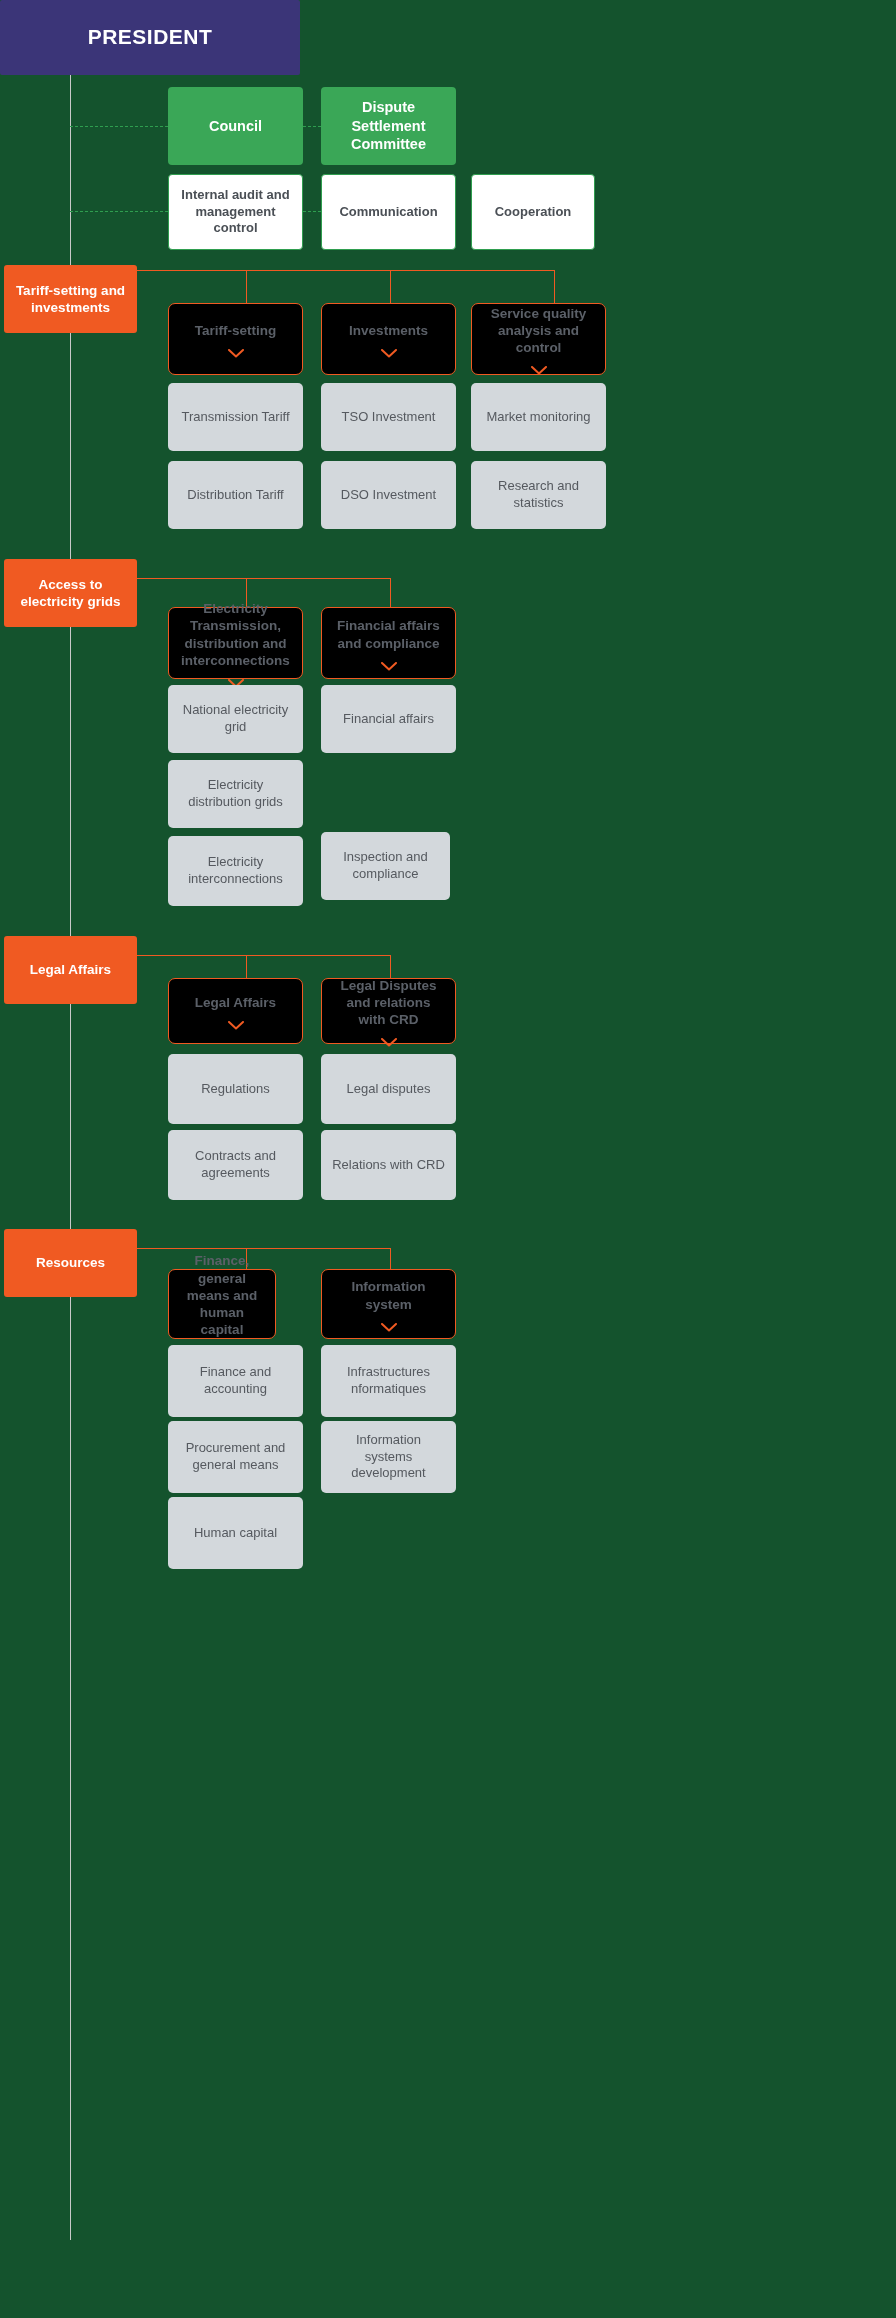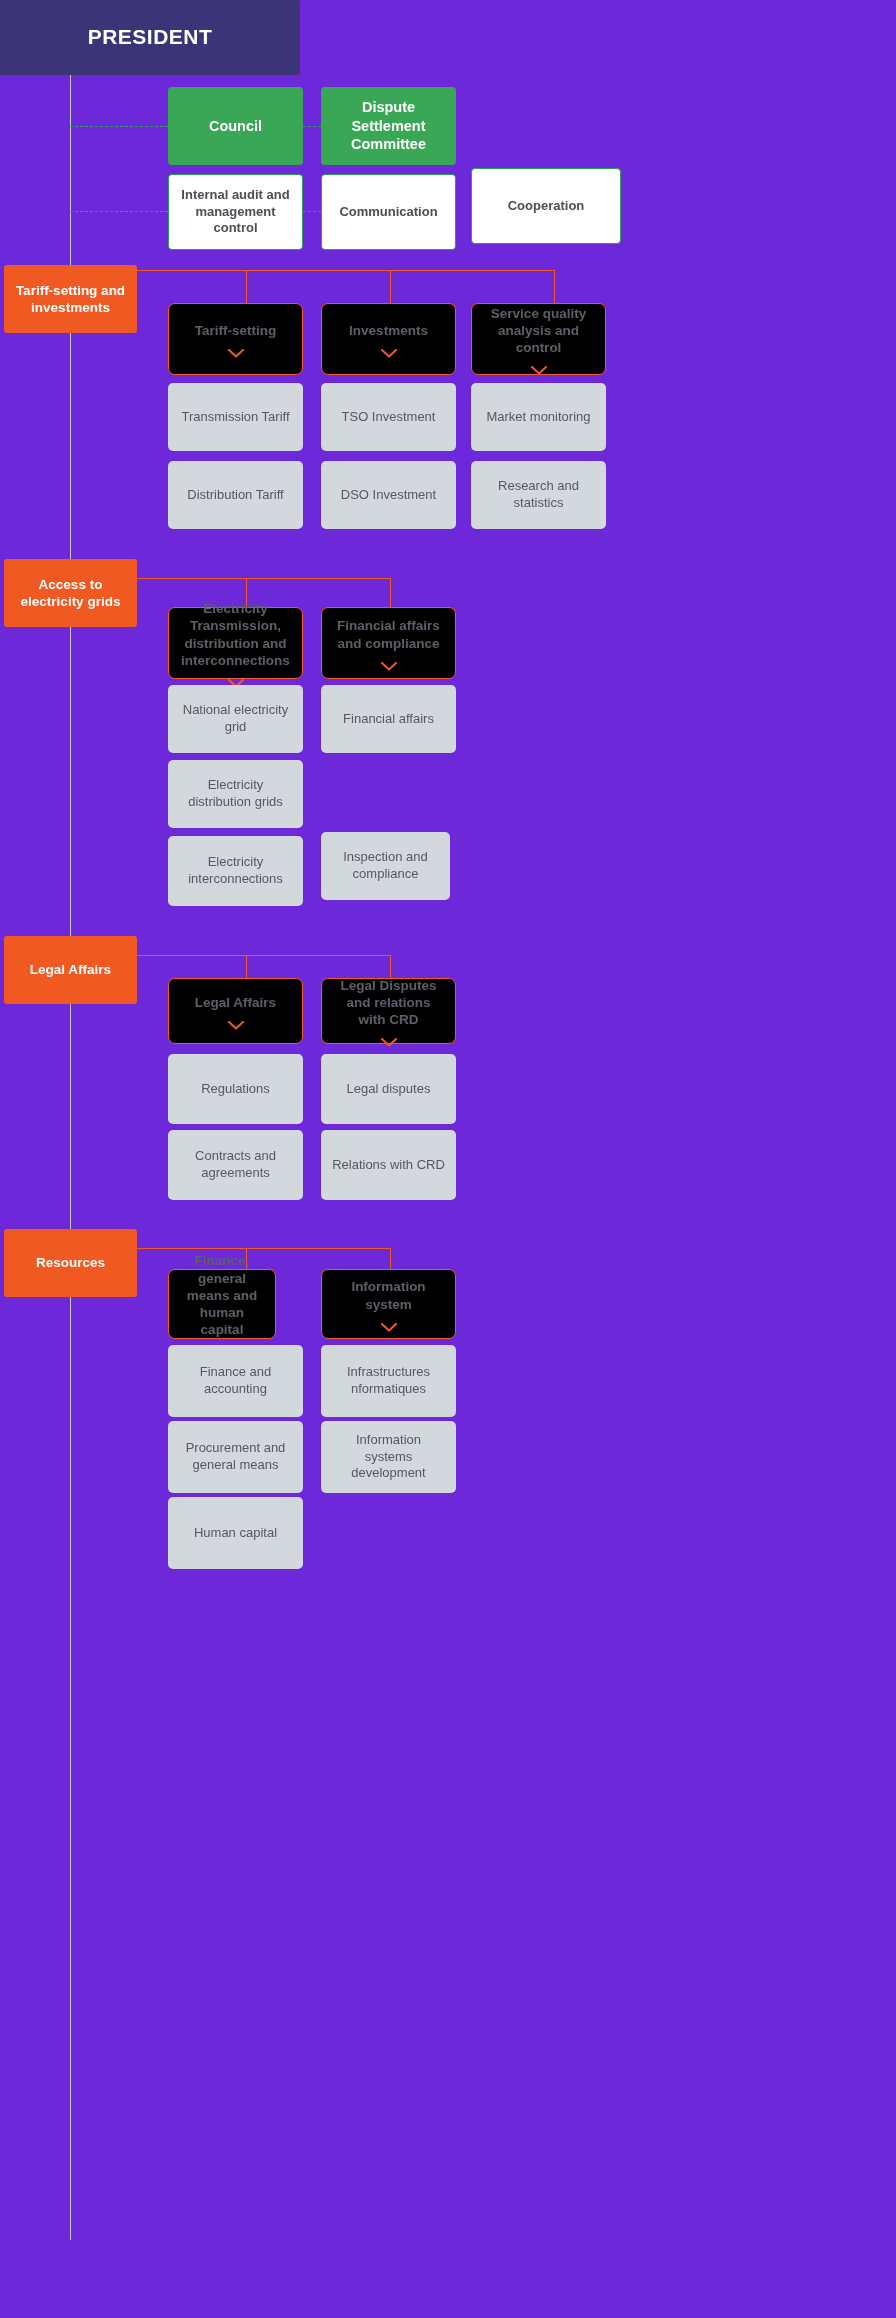--- a/index.html
+++ b/index.html
@@ -11,21 +11,21 @@
     font-family: "Liberation Sans", sans-serif;
     width: 896px;
     min-height: 2318px;
     position: relative;
     overflow: hidden;
   }
   #chart-root {
     position: relative;
     width: 896px;
     height: 2318px;
-    background: #6d28d9;
+    background: #14532d;
   }
 
   
   .line-v, .line-h {
     position: absolute;
     background: #f05a22;
   }
   .spine {
     position: absolute;
     background: #c9c9c9;
@@ -135,21 +135,21 @@
   <div class="dash-h" style="left:70px; top:211px; width:98px;"></div>
   <div class="box box-white" style="left:168px; top:174px; width:135px; height:76px;">
     <span>Internal audit and management control</span>
   </div>
 
   <div class="dash-h" style="left:303px; top:211px; width:18px;"></div>
   <div class="box box-white" style="left:321px; top:174px; width:135px; height:76px;">
     <span>Communication</span>
   </div>
 
-  <div class="box box-white" style="left:471px; top:168px; width:150px; height:76px;">
+  <div class="box box-white" style="left:471px; top:174px; width:124px; height:76px;">
     <span>Cooperation</span>
   </div>
 
   <div class="box box-orange" style="left:4px; top:265px; width:133px; height:68px;">
     <span>Tariff-setting and investments</span>
   </div>
 
   <div class="line-h" style="left:137px; top:270px; width:418px; height:1.4px;"></div>
 
   <div class="line-v" style="left:246px; top:270px; width:1.4px; height:33px;"></div>

